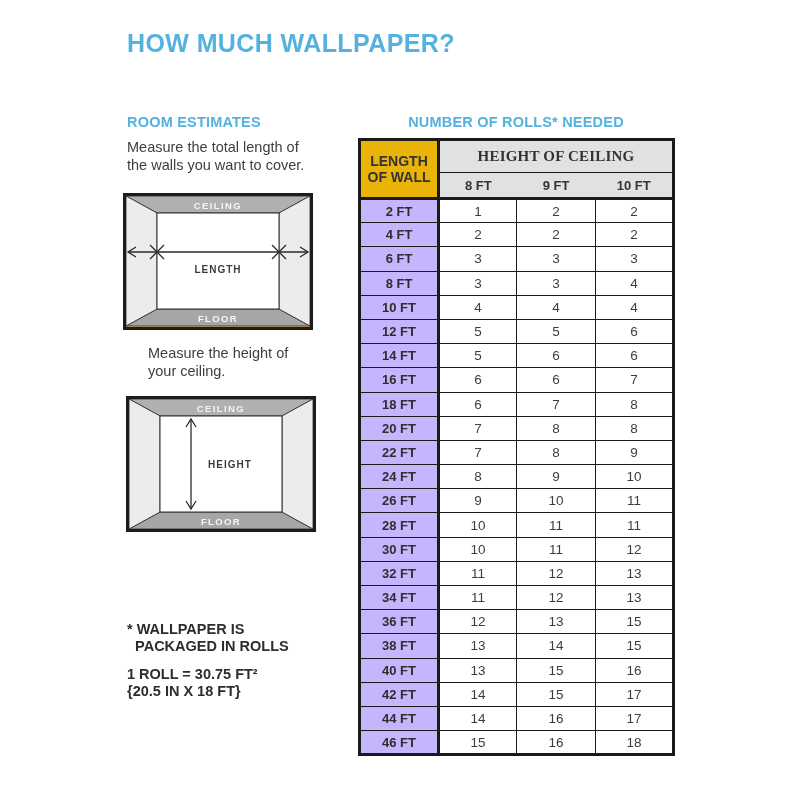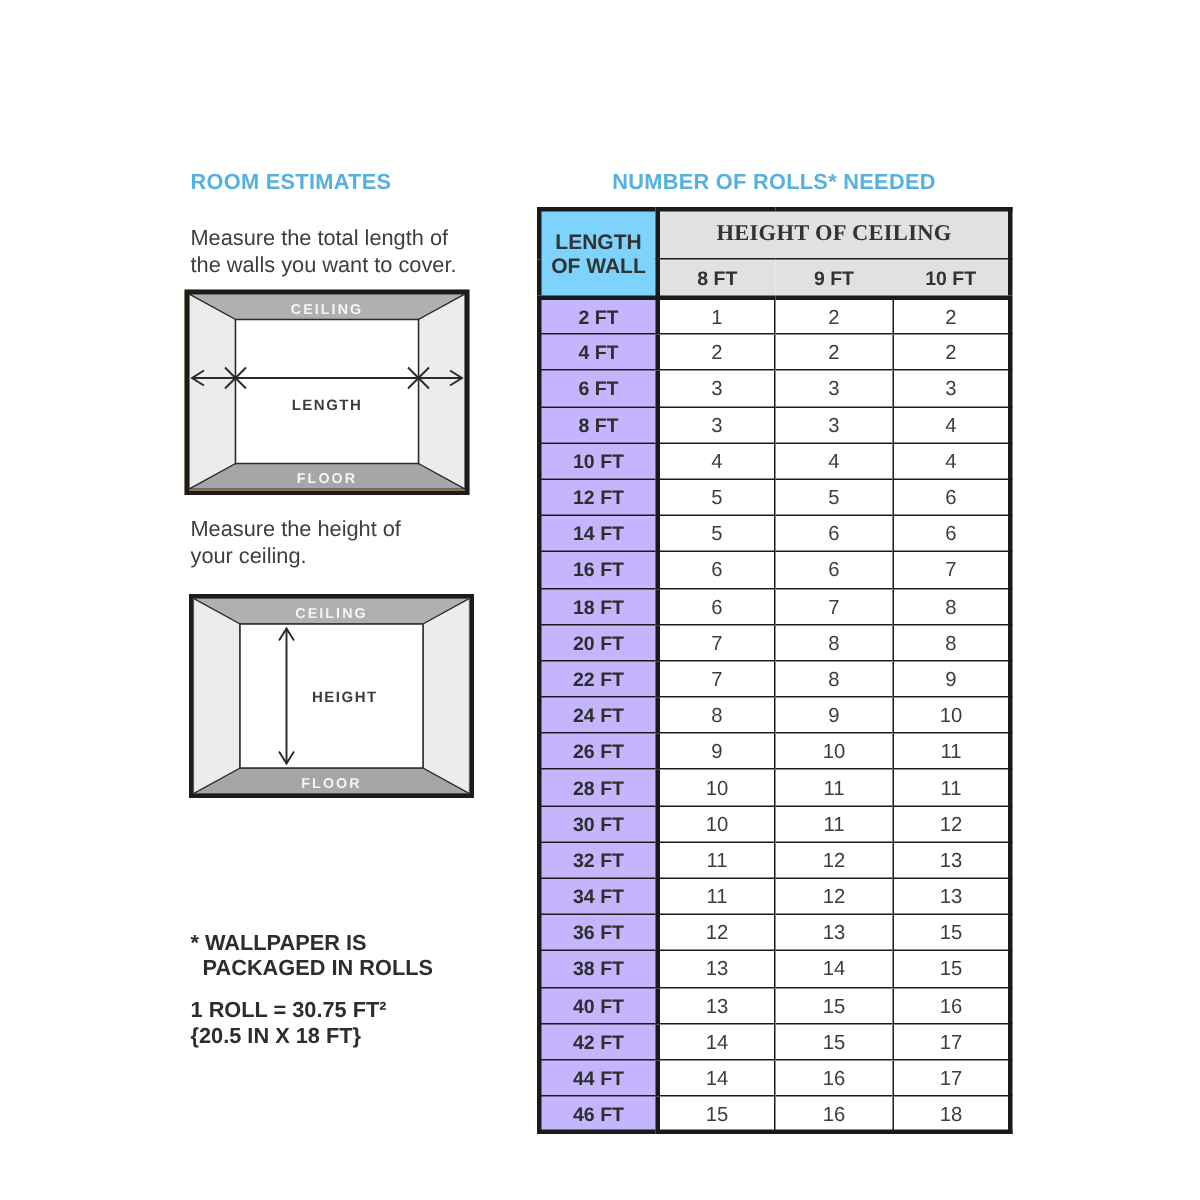--- a/index.html
+++ b/index.html
@@ -9,53 +9,54 @@
 
   .main-title { position:absolute; left:127px; top:29px; font-size:25px; font-weight:bold;
                 color:#54b1e0; letter-spacing:0.4px; }
 
   .section-head { font-size:14.5px; font-weight:bold; color:#54b1e0; letter-spacing:0.2px;text-align:right; }
   .room-estimates-head { position:absolute; left:127px; top:114px; }
   .rolls-head { position:absolute; left:358px; top:114px; width:316px; text-align:center; }
 
   .body-text { position:absolute; left:127px; font-size:14.5px; color:#3e3e3e;
                line-height:17.5px; white-space:pre-wrap; }
-  .t-step1 { top:151px; }
-  .t-step2 { top:345px; }
+  .t-step1 { top:139px; }
+  .t-step2 { top:345px;margin-left:21px; }
   .t-step3 { top:547px; }
   .bold-note { font-weight:bold; color:#2d2d2d; line-height:16.5px; }
   .t-footnote { top:621px; }
   .t-rollinfo { top:666px; }
 
   .diagram { position:absolute; border:3px solid #1c1c1c; background:#fdba74; }
   .diagram svg { display:block; }
   .d-length { left:123px; top:193px; }
   .d-height { left:126px; top:396px; }
   .room-label { font-size:9.5px; font-weight:bold; letter-spacing:1.4px; fill:#f5f5f5; }
   .measure-label { font-size:10px; font-weight:bold; letter-spacing:1px; fill:#3c3c3c; }
 
   table.rolls { position:absolute; left:358px; top:138px; border-collapse:collapse;
                 table-layout:fixed; background:#ffffff; border:3px solid #1a1a1a; }
   th, td { padding:0; text-align:center; vertical-align:middle; color:#333333; }
-  th.wall-header { background:#7dd3fc; border-right:3px solid #1a1a1a;
+  th.wall-header { background:#eab308; border-right:3px solid #1a1a1a;
                    border-bottom:3px solid #1a1a1a; font-size:14px; line-height:16px; }
   th.hoc-header { background:#e1e1e1; border-bottom:1.5px solid #1a1a1a;
                   font-size:15px; height:33px; letter-spacing:0.2px;font-family:Liberation Serif, serif; }
   tr.sub-header th { background:#e1e1e1; border-bottom:3px solid #1a1a1a;
                      font-size:13px; height:26px; }
   tbody td { height:24.2px; font-size:13.5px; color:#3d3d3d; border-top:1.5px solid #1a1a1a; }
   tbody td.wall-col { background:#c4b5fd; border-right:3px solid #1a1a1a;
                       font-weight:bold; font-size:13px; color:#2e2e2e; }
   tbody td:nth-child(3), tbody td:nth-child(4) { border-left:1.5px solid #1a1a1a; }
 </style>
 </head>
 <body>
 
 <div class="page">
 
+  <div class="main-title">HOW MUCH WALLPAPER?</div>
 
   <div class="section-head room-estimates-head">ROOM ESTIMATES</div>
 
   <div class="body-text t-step1">Measure the total length of
 the walls you want to cover.</div>
 
   <div class="diagram d-length">
     <svg width="184" height="131" viewBox="0 0 184 131" xmlns="http://www.w3.org/2000/svg">
       <polygon points="0,0 184,0 153,17 31,17" fill="#b0b0b0" stroke="#2a2a2a" stroke-width="0.8"></polygon>
       <polygon points="0,130 184,130 153,113 31,113" fill="#a6a6a6" stroke="#2a2a2a" stroke-width="0.8"></polygon>

